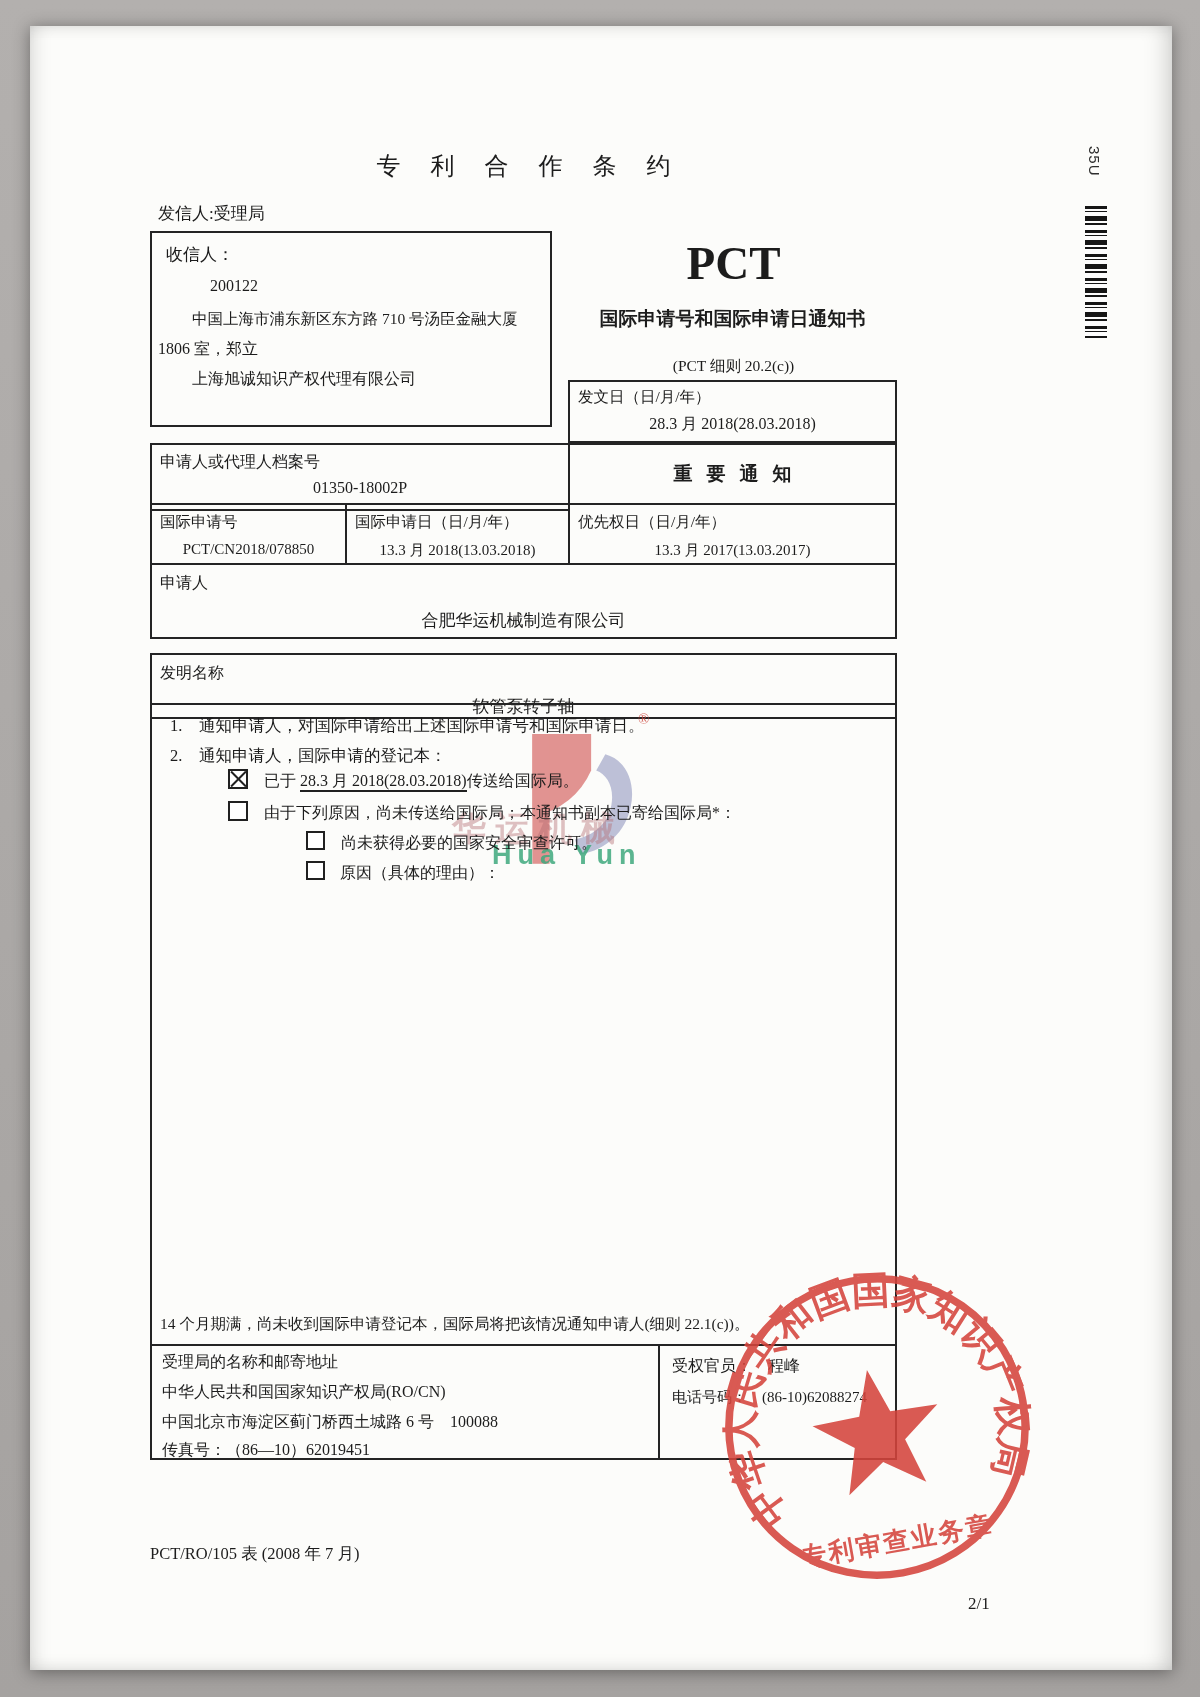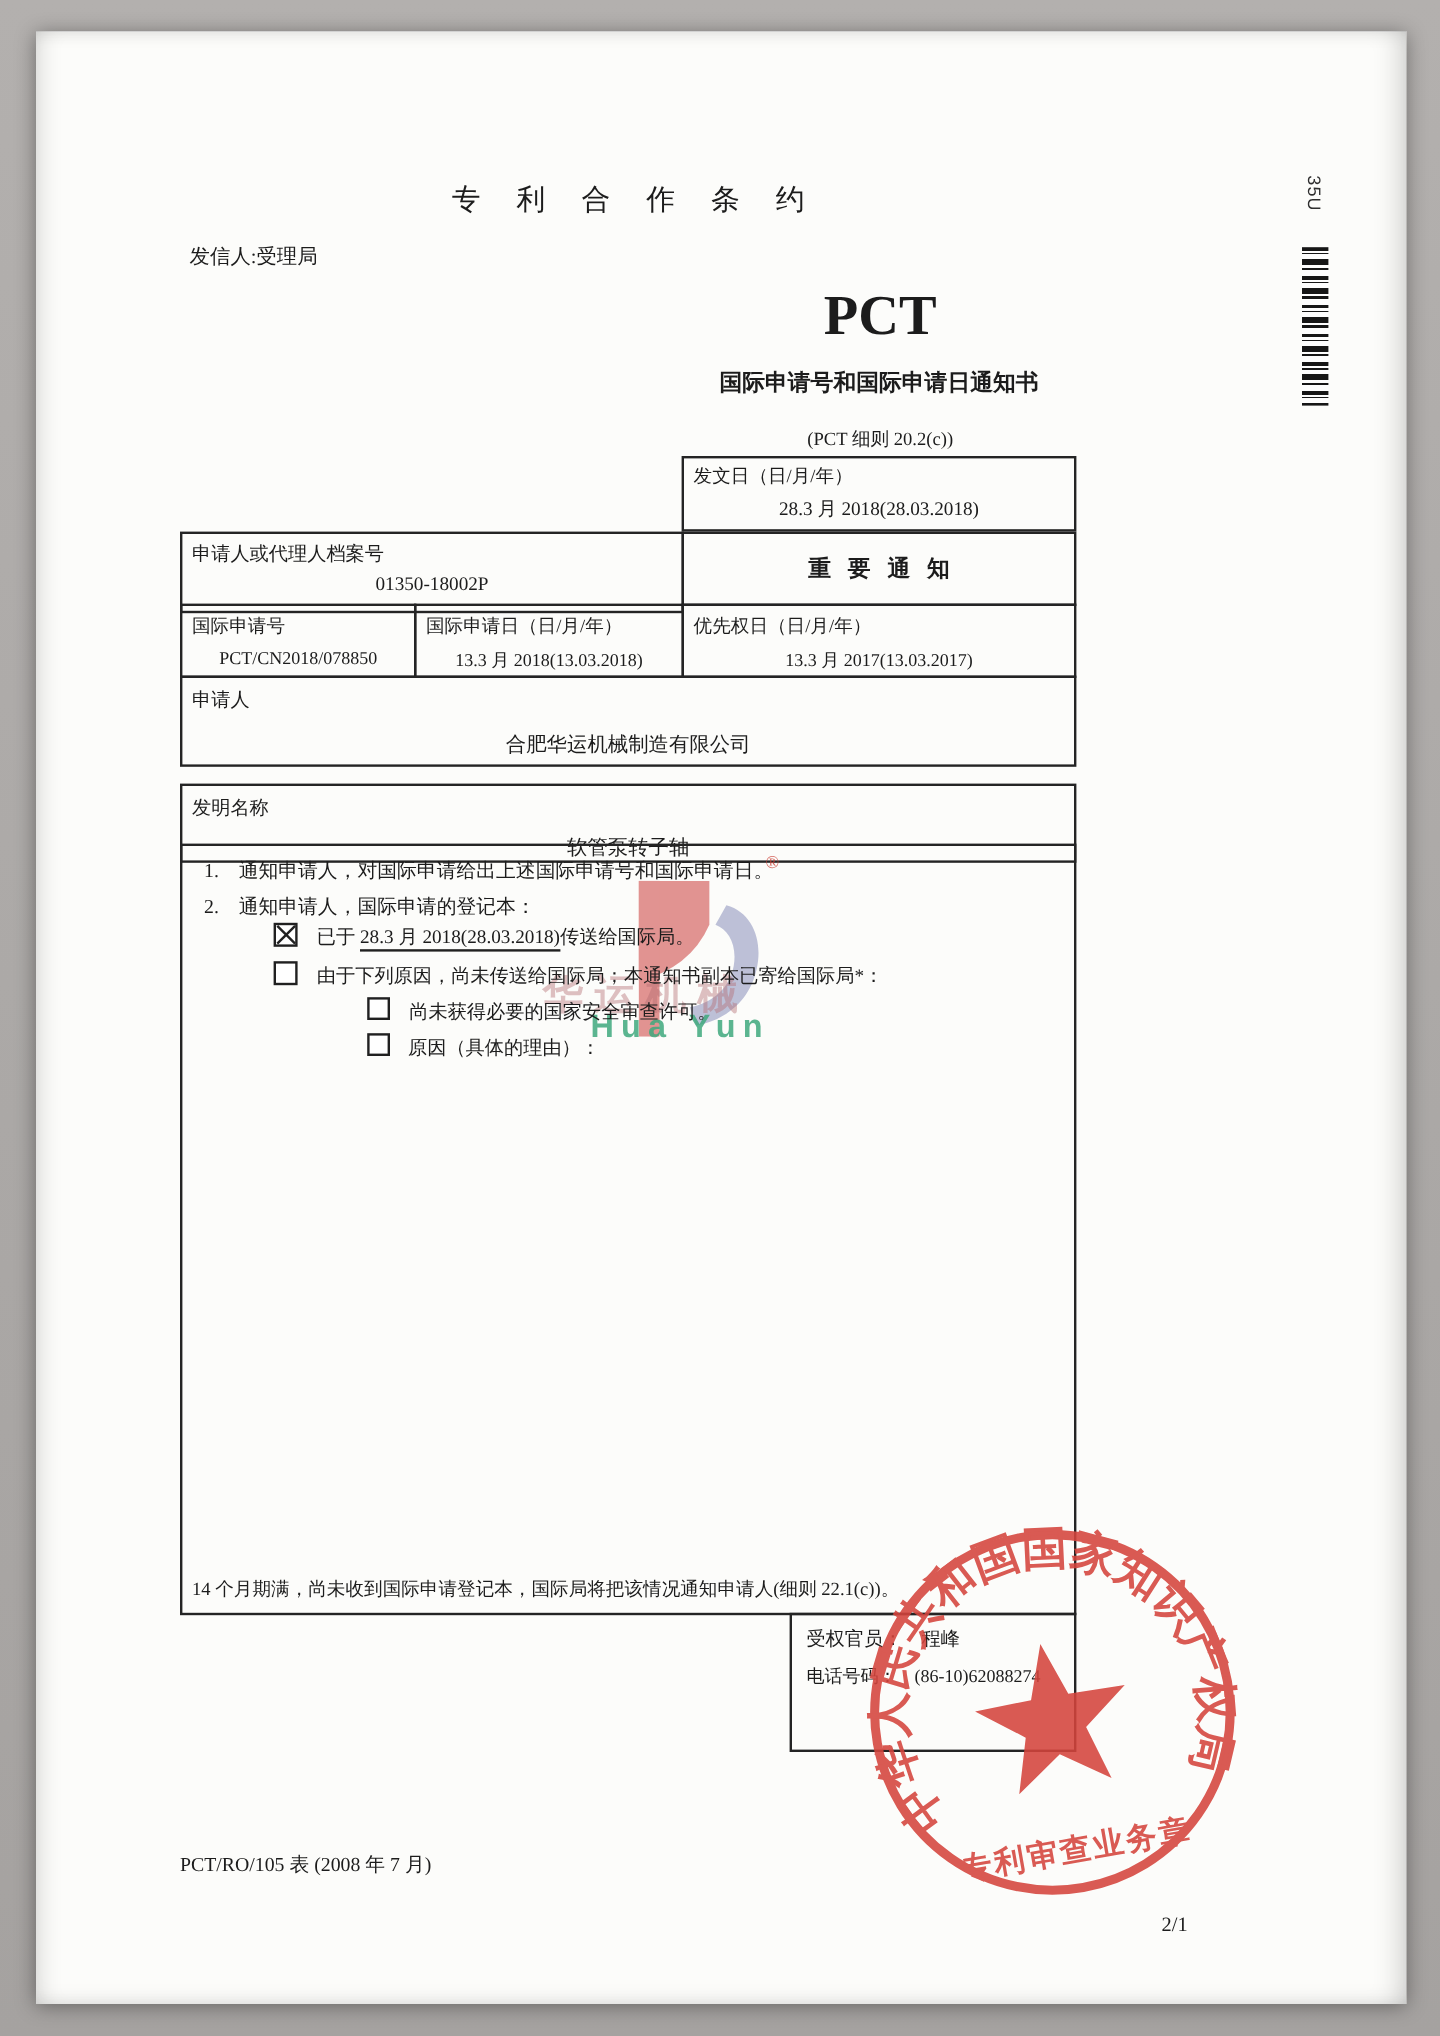--- a/index.html
+++ b/index.html
@@ -41,20 +41,27 @@
 
 <div class="screen">
   <div class="paper"></div>
 
   <div class="barcode-label t">35U</div>
   <div class="barcode"></div>
 
   <div class="abs t" style="left:150px;top:150px;width:747px;text-align:center;font-size:24px;font-weight:normal;letter-spacing:30px;text-indent:30px;">专利合作条约</div>
   <div class="abs t" style="left:158px;top:202px;font-size:17px;">发信人:受理局</div>
 
+  <div class="box" style="left:150px;top:231px;width:402px;height:196px;">
+    <div class="cellLabel" style="left:14px;top:10px;font-size:17px;">收信人：</div>
+    <div class="cellValue" style="left:58px;top:44px;">200122</div>
+    <div class="cellValue" style="left:40px;top:76px;font-size:15.5px;">中国上海市浦东新区东方路 710 号汤臣金融大厦</div>
+    <div class="cellValue" style="left:6px;top:106px;">1806 室，郑立</div>
+    <div class="cellValue" style="left:40px;top:136px;">上海旭诚知识产权代理有限公司</div>
+  </div>
 
   <div class="abs t" style="left:570px;top:236px;width:327px;text-align:center;font-size:47px;font-weight:bold;">PCT</div>
   <div class="abs t" style="left:560px;top:306px;width:345px;text-align:center;font-size:19px;font-weight:bold;">国际申请号和国际申请日通知书</div>
   <div class="abs t" style="left:570px;top:356px;width:327px;text-align:center;font-size:15.5px;">(PCT 细则 20.2(c))</div>
 
   <div class="box" style="left:568px;top:380px;width:329px;height:63px;">
     <div class="cellLabel" style="left:8px;top:5px;font-size:15.5px;">发文日（日/月/年）</div>
     <div class="cellValue center" style="top:32px;">28.3 月 2018(28.03.2018)</div>
   </div>
 
@@ -112,20 +119,26 @@
 
     <div class="checkbox" style="left:154px;top:126px;width:19px;height:19px;"></div>
     <div class="cellValue" style="left:189px;top:128px;text-align:right;">尚未获得必要的国家安全审查许可。</div>
 
     <div class="checkbox" style="left:154px;top:156px;width:19px;height:19px;"></div>
     <div class="cellValue" style="left:188px;top:158px;">原因（具体的理由）：</div>
 
     <div class="cellValue" style="left:8px;top:609px;font-size:15.5px;">14 个月期满，尚未收到国际申请登记本，国际局将把该情况通知申请人(细则 22.1(c))。</div>
   </div>
 
+  <div class="box" style="left:150px;top:1344px;width:510px;height:116px;">
+    <div class="cellLabel" style="left:10px;top:6px;">受理局的名称和邮寄地址</div>
+    <div class="cellValue" style="left:10px;top:36px;">中华人民共和国国家知识产权局(RO/CN)</div>
+    <div class="cellValue" style="left:10px;top:66px;">中国北京市海淀区蓟门桥西土城路 6 号　100088</div>
+    <div class="cellValue" style="left:10px;top:94px;">传真号：（86—10）62019451</div>
+  </div>
   <div class="box" style="left:658px;top:1344px;width:239px;height:116px;">
     <div class="cellValue" style="left:12px;top:10px;">
       <span>受权官员：</span>　<span>程峰</span>
     </div>
     <div class="cellValue" style="left:12px;top:42px;font-size:15px;">
       <span>电话号码：</span>　<span>(86-10)62088274</span>
     </div>
   </div>
 
   <div class="abs t" style="left:150px;top:1543px;font-size:16.5px;">PCT/RO/105 表 (2008 年 7 月)</div>

